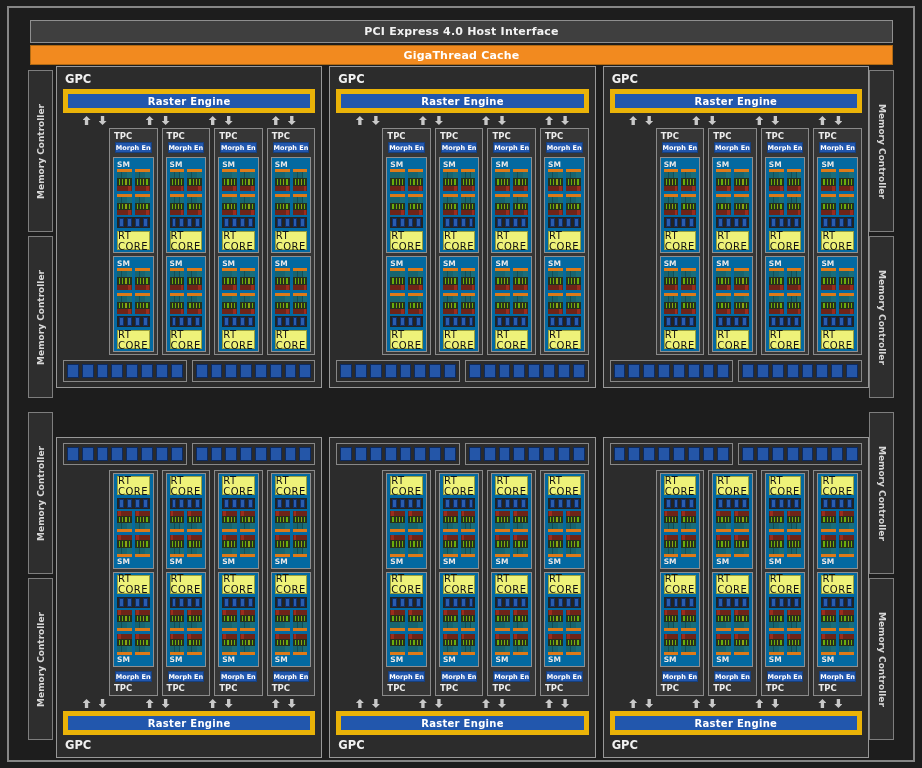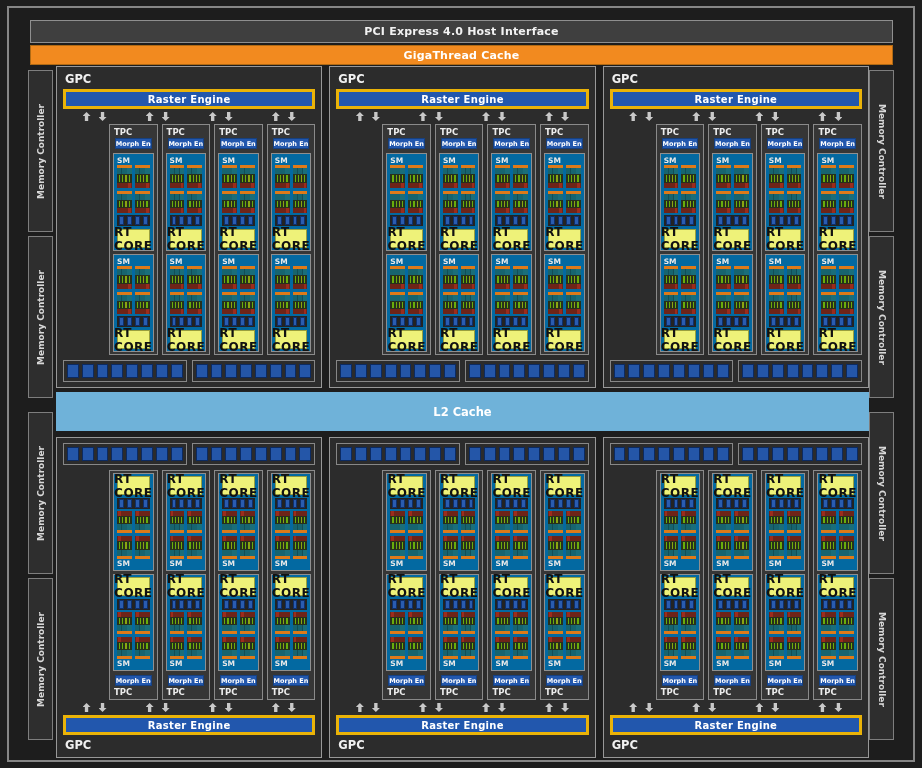--- a/index.html
+++ b/index.html
@@ -22,21 +22,21 @@
 
   .gpc-row{position:absolute;left:56px;width:813px;display:flex;gap:7px;}
   .gpc-row.top{top:66px;height:322px;}
   .gpc-row.bottom{top:437px;height:321px;}
   .l2{position:absolute;left:56px;top:392px;width:813px;height:39px;background:var(--l2,#6fb2d9);
       display:flex;align-items:center;justify-content:center;color:#fff;font-weight:bold;font-size:11.5px;}
 
   .gpc{flex:1;background:#2c2c2c;border:1px solid #989898;padding:5px 6px;display:flex;flex-direction:column;
        gap:3px;min-width:0;min-height:0;}
   .gpc-label{font-size:11.5px;font-weight:bold;color:#f0f0f0;line-height:14px;height:14px;padding-left:2px;}
-  .raster{height:14px;flex:0 0 14px;background:var(--blue,#2257ad);border:3px solid #eab308;color:#fff;
+  .raster{height:14px;flex:0 0 14px;background:var(--blue,#2257ad);border:5px solid #eab308;color:#fff;
           font-weight:bold;font-size:10px;display:flex;align-items:center;justify-content:center;letter-spacing:.3px;}
   .arrows{height:9px;flex:0 0 9px;display:flex;}
   .apair{flex:1;display:flex;align-items:center;justify-content:center;gap:8px;}
   .arr{width:8px;height:9px;background:#c9c9c9;}
   .arr.up{clip-path:polygon(50% 0,100% 44%,71% 44%,71% 100%,29% 100%,29% 44%,0 44%);}
   .arr.down{clip-path:polygon(50% 100%,100% 56%,71% 56%,71% 0,29% 0,29% 56%,0 56%);}
 
   .tpcs{flex:1;display:flex;gap:4px;min-height:0;padding-left:46px;}
   .tpc{flex:1;background:#363636;border:1px solid #8a8a8a;padding:2px 3px;display:flex;flex-direction:column;
        min-width:0;min-height:0;}
@@ -57,21 +57,21 @@
   .core.olive{background:var(--olive,#8aa512);}
   .strip-maroon{height:5px;flex:0 0 5px;
       background:linear-gradient(90deg,var(--maroon,#6e2418) 0 76%,var(--maroonchip,#9c2c1c) 76% 94%,var(--maroon,#6e2418) 94%);}
   .gpc.mirror .strip-maroon{
       background:linear-gradient(90deg,var(--maroon,#6e2418) 0 6%,var(--maroonchip,#9c2c1c) 6% 24%,var(--maroon,#6e2418) 24%);}
   .texrow{height:9px;flex:0 0 9px;margin-top:2px;background:#232323;display:grid;grid-template-columns:repeat(4,1fr);
           gap:3px;padding:1px 2px;}
   .gpc.mirror .texrow{margin-top:0;margin-bottom:2px;}
   .tex{background:var(--texblue,#2a5cb0);border:1px solid #0e2f6b;}
   .rtcore{height:17px;flex:0 0 17px;margin-top:3px;background:var(--yellow,#eef279);border:1px solid #999f3e;
-          display:flex;align-items:center;justify-content:center;font-size:12px;font-weight:700;color:#111;letter-spacing:.5px;}
+          display:flex;align-items:center;justify-content:center;font-size:10px;font-weight:400;color:#111;letter-spacing:.5px;}
   .gpc.mirror .rtcore{margin-top:0;margin-bottom:3px;}
   .rops{height:22px;flex:0 0 22px;display:flex;gap:5px;margin-top:2px;}
   .gpc.mirror .rops{margin-top:0;margin-bottom:2px;}
   .ropg{flex:1;background:#2b2b2b;border:1px solid #878787;display:flex;align-items:center;gap:3px;padding:0 3px;}
   .rop{flex:1;height:12px;background:var(--ropblue,#2456a8);border:1px solid #0c2a60;}
 </style>
 </head>
 <body>
 
 <div class="canvas" style="--orange: #f28a1f; --blue: #2257ad; --l2: #6fb2d9; --green: #69ad0b; --olive: #8aa512; --teal: #17646f; --maroon: #6e2418; --maroonchip: #9c2c1c; --yellow: #eef279; --ropblue: #2456a8; --texblue: #2a5cb0; --strip-orange: #dd7a19; background: rgb(29, 29, 29);">
@@ -1639,23 +1639,20 @@
             <div class="rop"></div>
             <div class="rop"></div>
             <div class="rop"></div>
             <div class="rop"></div>
             <div class="rop"></div>
           </div>
         </div>
       </div>
     </div>
 
-  <div class="l2">
-    <span>L2 Cache</span>
-  </div>
 
   <div class="gpc-row bottom" id="gpc-row-1">
       <div class="gpc mirror">
         <div class="rops">
           <div class="ropg">
             <div class="rop"></div>
             <div class="rop"></div>
             <div class="rop"></div>
             <div class="rop"></div>
             <div class="rop"></div>

